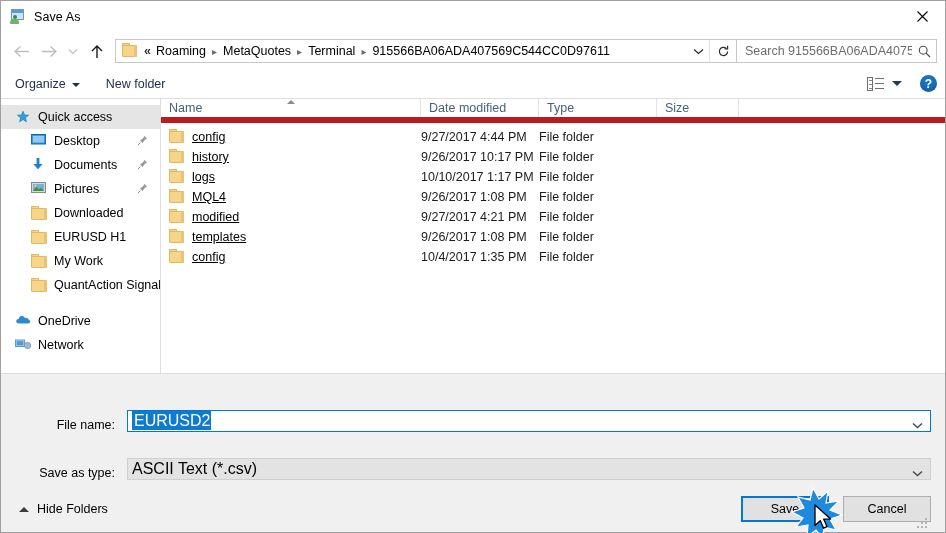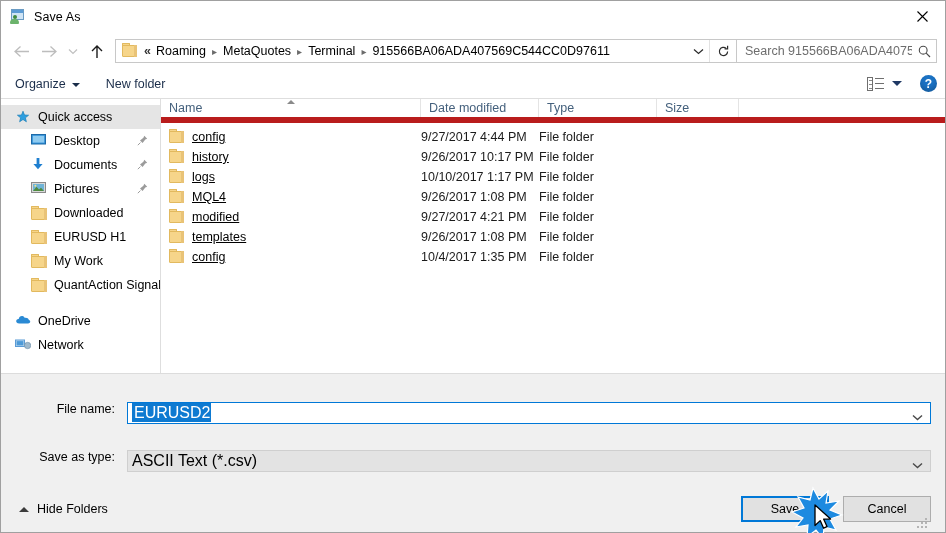--- a/index.html
+++ b/index.html
@@ -129,21 +129,21 @@
   .r-type{width:118px;flex:0 0 118px;font-size:12.5px;color:#1b1b1b;}
   .r-size{width:82px;flex:0 0 82px;font-size:12.5px;color:#1b1b1b;}
   .r-fold{width:15px;height:12px;margin-right:8px;flex:0 0 15px;position:relative;}
   .r-label{font-size:12.5px;color:#000;}
 
   
   .formarea{
     flex:0 0 auto;background:#f0f0f0;border-top:1px solid #dcdcdc;
     padding:10px 14px 0 14px;box-sizing:border-box;
   }
-  .formrow{display:flex;align-items:flex-start;height:30px;margin-bottom:6px;margin-top:18px;}
+  .formrow{display:flex;align-items:flex-end;height:30px;margin-bottom:6px;margin-top:18px;}
   .form-label{width:112px;flex:0 0 112px;text-align:right;padding-right:12px;
     font-size:12.5px;color:#000;box-sizing:border-box;}
   .combo{
     flex:1 1 auto;height:22px;display:flex;align-items:center;box-sizing:border-box;
     position:relative;min-width:0;
   }
   .combo.focused{border:1.5px solid #0078d7;background:#fff;}
   .combo.disabled{border:1px solid #cfcfcf;background:#e3e3e3;}
   .combo-val{padding-left:4px;font-size:16px;color:#000;white-space:nowrap;}
   .combo-val .sel-text{background:#0e7ad1;color:#fff;padding:1px 1px 1px 2px;}

